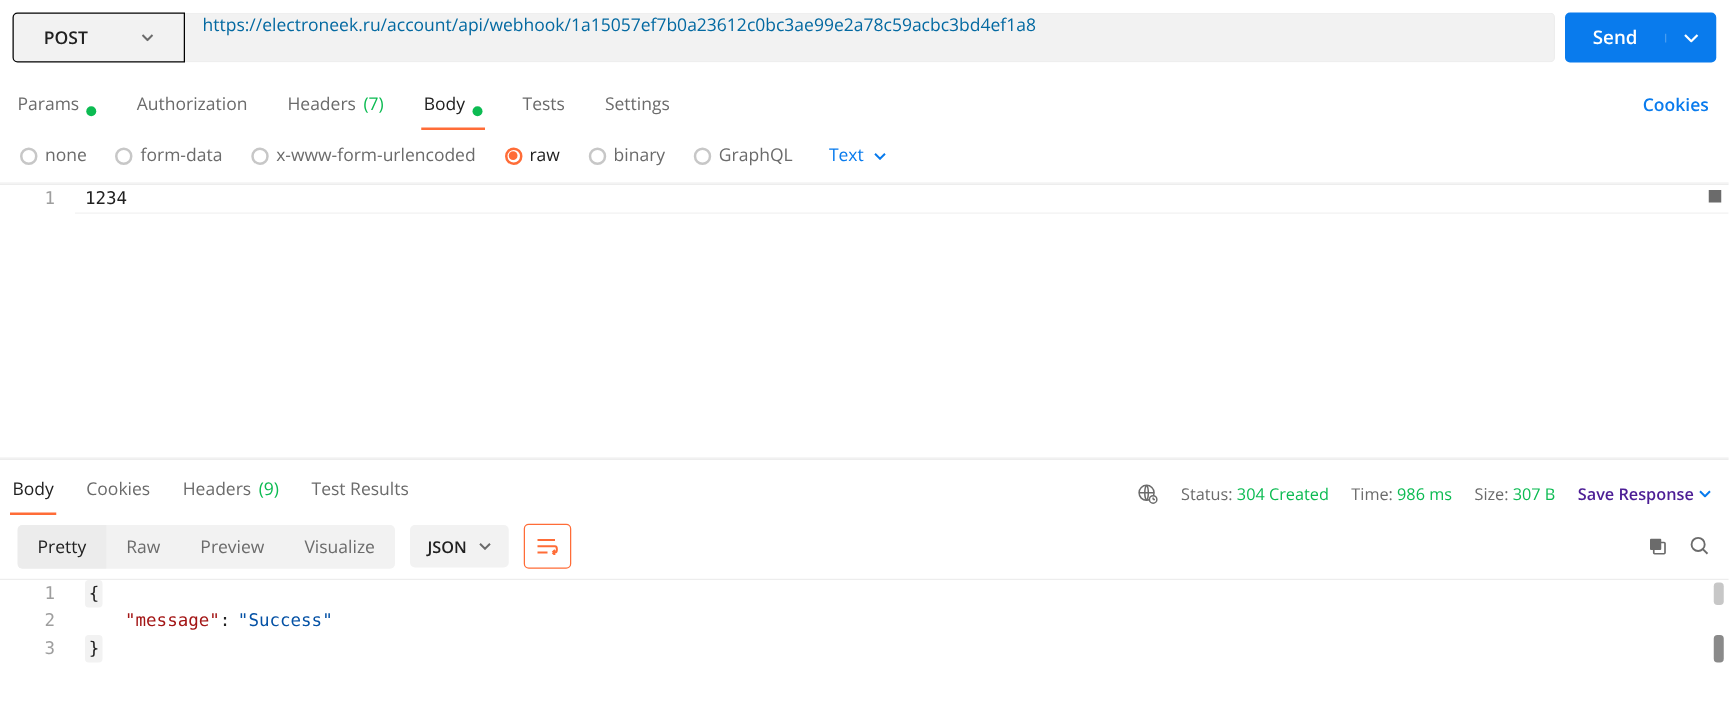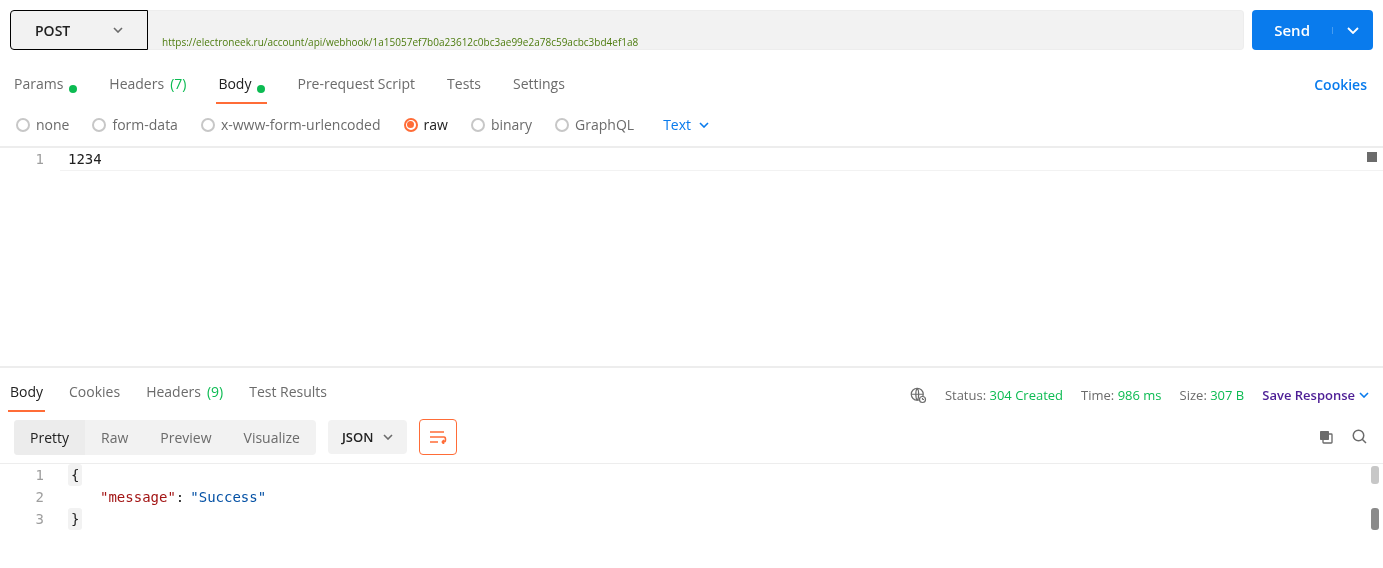--- a/index.html
+++ b/index.html
@@ -16,22 +16,22 @@
 
 .request-bar { display: flex; gap: 8px; padding: 10px 10px 8px 10px; align-items: stretch; }
 .method-select {
   display: flex; align-items: center; justify-content: space-between;
   background: #f2f2f2; border: 1px solid #000000; border-radius: 4px 0 0 4px;
   width: 138px; padding: 0 24px; font-weight: 600; color: #212121; height: 40px;
   margin-right: -8px;
 }
 .url-input {
   flex: 1; height: 40px; background: #f2f2f2; border: 1px solid #ededed; border-left: none;
-  border-radius: 0 4px 4px 0; display: flex; align-items: flex-end; padding: 0 14px;
-  color: #4d7c0f; font-size: 10px;
+  border-radius: 0 4px 4px 0; display: flex; align-items: flex-start; padding: 0 14px;
+  color: #0369a1; font-size: 14px;
 }
 .send-btn {
   display: flex; align-items: center; background: #097bed; color: #fff;
   border-radius: 4px; height: 40px; font-weight: 600; font-size: 15px; justify-content: space-between;
 }
 .send-btn .send-main { padding: 0 22px; }
 .send-btn .send-split {
   padding: 0 14px; border-left: 1px solid rgba(255,255,255,0.25); display: flex; align-items: center;
 }
 
@@ -144,29 +144,29 @@
     </div>
   </div>
 </div>
 
 <div class="tabs-row">
   <div class="tabs">
     <div class="tab">
       <span>Params</span>
       <span class="dot dot-green"></span>
     </div>
+    <div class="tab">Authorization</div>
     <div class="tab">
       <span>Headers</span>
       <span class="count">(7)</span>
     </div>
     <div class="tab active">
       <span>Body</span>
       <span class="dot dot-green"></span>
     </div>
-    <div class="tab">Pre-request Script</div>
     <div class="tab">Tests</div>
     <div class="tab">Settings</div>
   </div>
   <div class="cookies-link">Cookies</div>
 </div>
 
 <div class="body-row">
   <div class="radio-item">
     <span class="radio"></span>
     <span>none</span>

